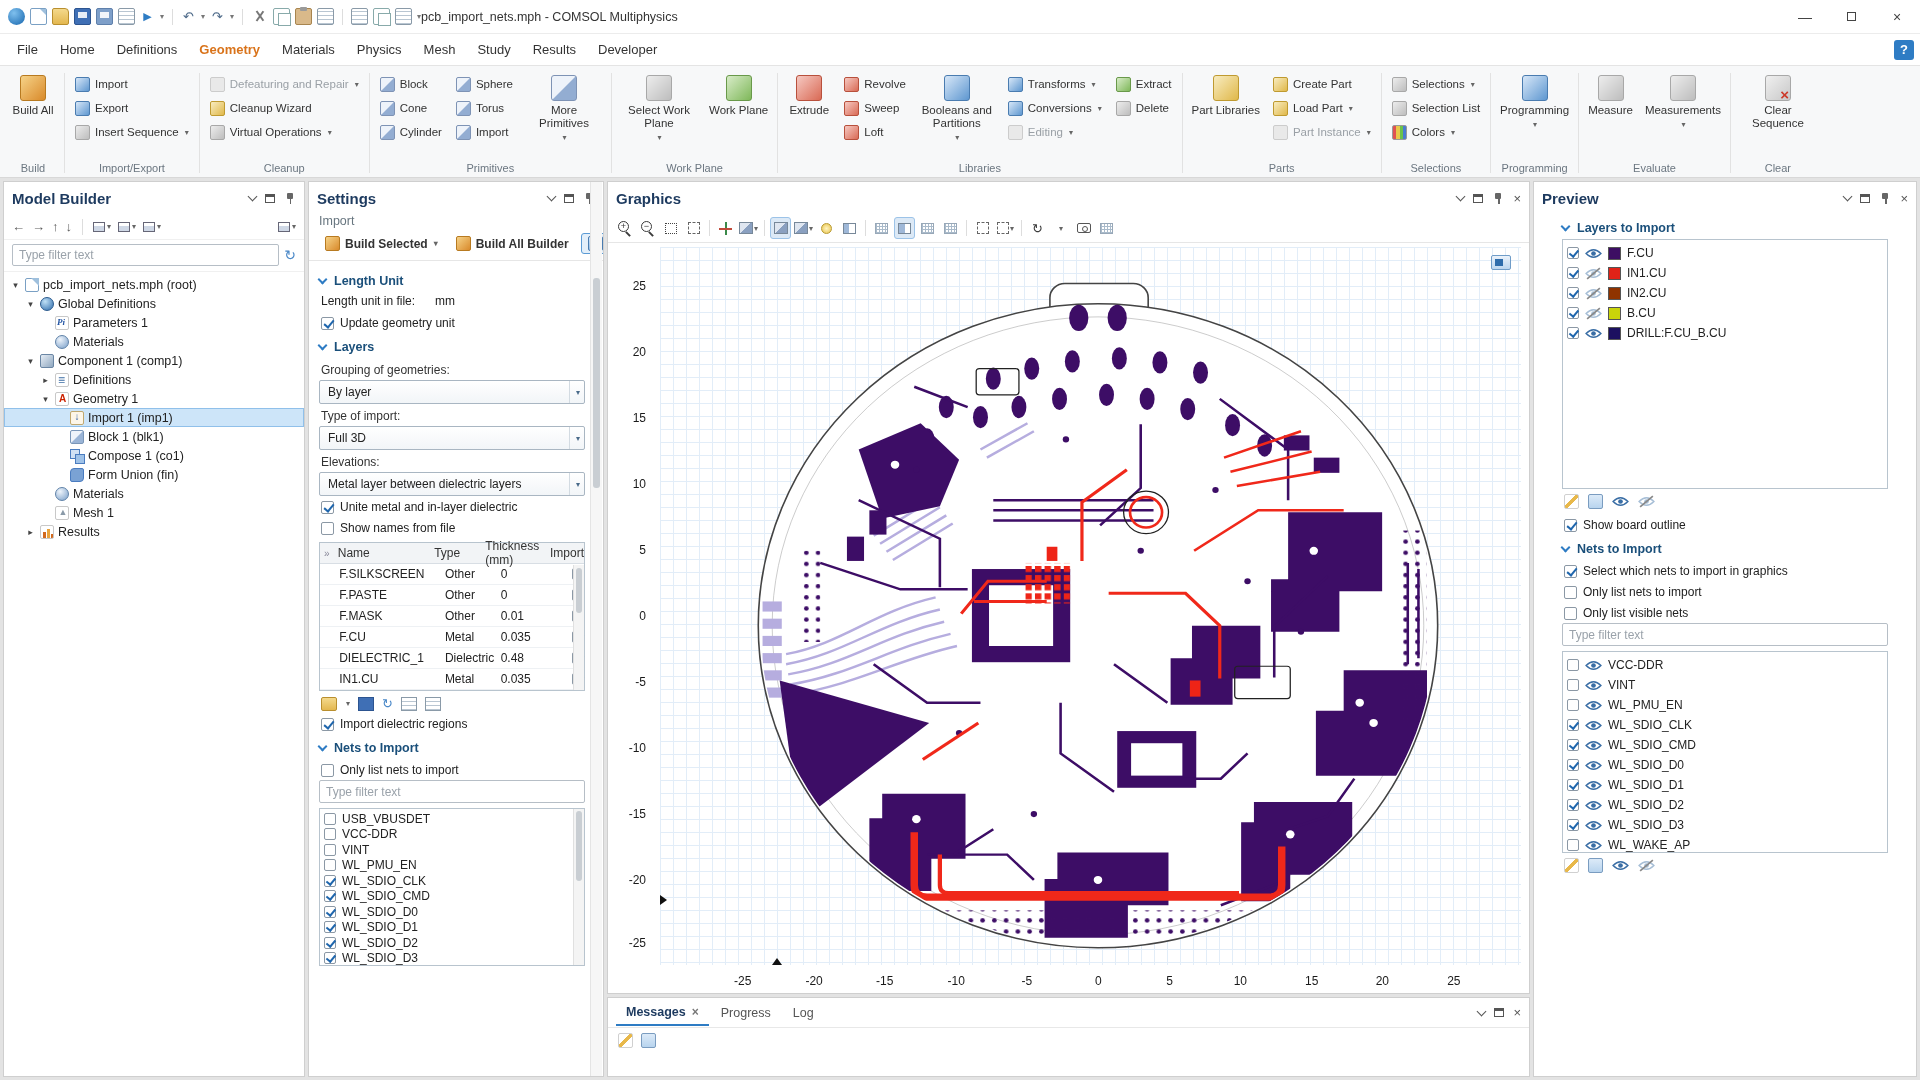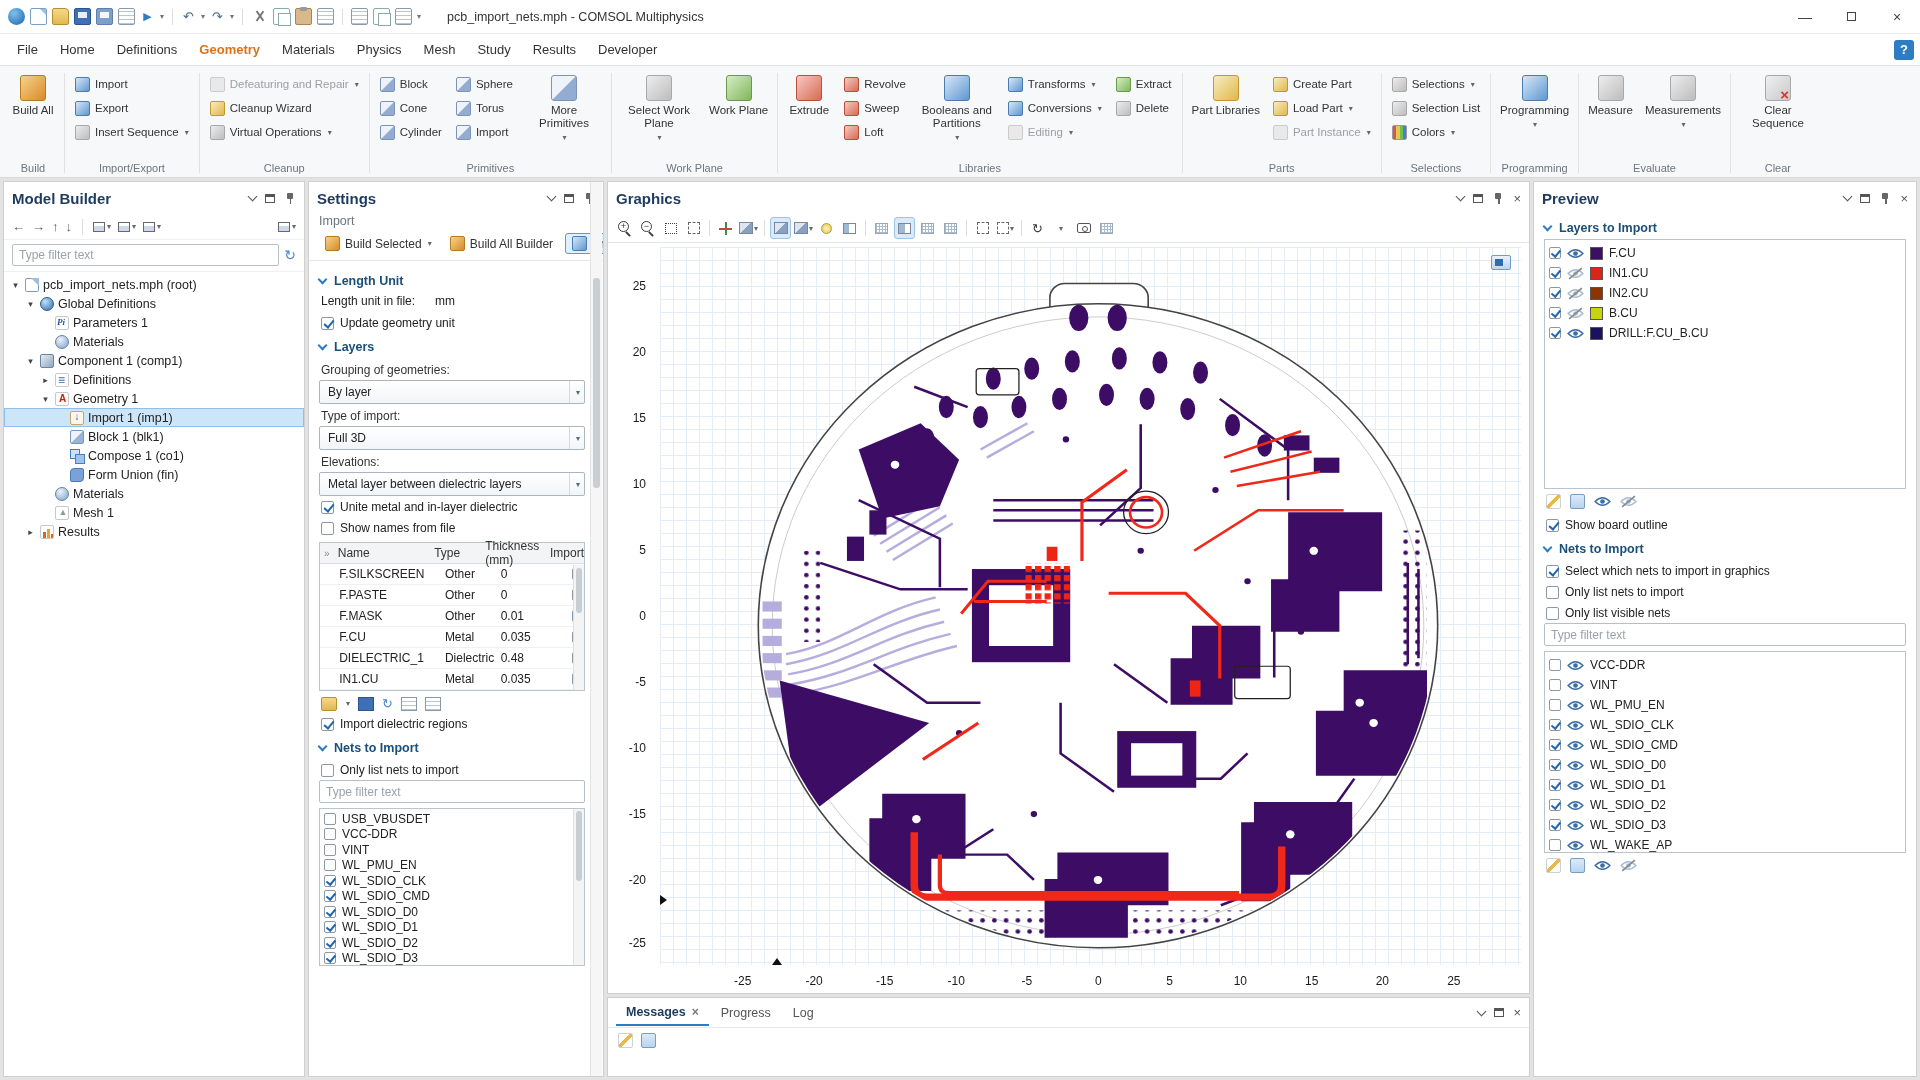--- a/index.html
+++ b/index.html
@@ -22,21 +22,21 @@
   .qi-txt { width:auto; min-width:15px; font-size:13px; color:#4f6b8a; text-align:center; line-height:17px; }
   .qi-play { color:#2e7cc4; font-size:11px; }
   .qi-cut::before, .qi-cut::after { content:""; position:absolute; left:8px; top:2px; width:1.6px; height:12px; background:#777; }
   .qi-cut::before { transform:rotate(35deg); } .qi-cut::after { transform:rotate(-35deg); }
   .qi-copy { border:1px solid #8aa; background:#fff; }
   .qi-copy::after { content:""; position:absolute; left:4px; top:4px; width:11px; height:11px; border:1px solid #8aa; background:#fff; }
   .qi-paste { background:#d9b98a; border:1px solid #a8854f; }
   .qi-paste::after { content:""; position:absolute; left:4px; top:-2px; width:7px; height:4px; background:#9a9a9a; border-radius:1px; }
   .qsep { width:1px; height:16px; background:#ddd; margin:0 3px; }
   .qcaret { font-size:8px; color:#777; }
-  .tb-title { margin-left:26px; font-size:12.5px; color:#333; white-space:nowrap; }
+  .tb-title { font-size:12.5px; color:#333; white-space:nowrap; }
   .winbtns { margin-left:auto; display:flex; height:100%; }
   .wb { width:46px; display:flex; align-items:center; justify-content:center; color:#444; font-size:14px; }
   .wb .sq { width:9px; height:9px; border:1.2px solid #444; display:inline-block; }
 
   
   .menubar { height:32px; background:#fff; border-bottom:1px solid #e4e4e4; display:flex; align-items:center; padding:0 6px; }
   .menu-item { padding:6px 11px; font-size:13px; color:#333; cursor:default; white-space:nowrap; }
   .menu-item.active { color:#d9731a; font-weight:700; }
   .help-btn { margin-left:auto; width:20px; height:20px; background:#2e7cc4; color:#fff; border-radius:3px; display:flex; align-items:center; justify-content:center; font-weight:700; font-size:13px; }
 
@@ -119,21 +119,21 @@
   .ticon[data-icon="compose"]::before { content:""; position:absolute; left:0; top:0; width:8px; height:8px; background:#cfe0f4; border:1px solid #4a7cc0; }
   .ticon[data-icon="compose"]::after { content:""; position:absolute; left:5px; top:5px; width:8px; height:8px; background:#9fc2e8; border:1px solid #4a7cc0; }
   .ticon[data-icon="union"] { background:#7aa2d4; border:1px solid #4a7cc0; border-radius:4px 2px 4px 2px; }
   .ticon[data-icon="mesh"] { background:#fff; border:1px solid #c8c8c8; }
   .ticon[data-icon="mesh"]::before { content:"▲"; position:absolute; left:2.5px; top:0.5px; color:#8a9aa8; font-size:9px; }
   .ticon[data-icon="results"] { background:#fff; border:1px solid #c8c8c8; background-image:linear-gradient(#d2691e,#d2691e),linear-gradient(#e8a33c,#e8a33c),linear-gradient(#d2691e,#d2691e); background-size:3px 6px,3px 9px,3px 4px; background-position:1.5px bottom,5.5px bottom,9.5px bottom; background-repeat:no-repeat; }
   .tree-label { overflow:hidden; text-overflow:ellipsis; }
 
   
   .set-sub { padding:0 10px 2px; font-size:12.5px; color:#67757f; }
-  .set-toolbar { display:flex; align-items:center; gap:6px; padding:3px 10px 6px; border-bottom:1px solid #e6e6e6; }
+  .set-toolbar { display:flex; align-items:center; gap:6px; padding:3px 10px 6px; border-bottom:1px solid #e6e6e6;font-weight:bold; }
   .sbtn { display:flex; align-items:center; gap:5px; padding:2px 6px; border-radius:3px; font-size:12px; color:#333; white-space:nowrap; }
   .sbtn.toggled { border:1px solid #5b9bd5; background:#e3effa; }
   .set-scroll { flex:1; overflow:hidden; padding:6px 18px 6px 10px; position:relative; }
   .sec-h { display:flex; align-items:center; gap:8px; padding:7px 0 4px; font-size:12.5px; font-weight:700; color:#1a4f7a; }
   .chev { width:7px; height:7px; border-right:2px solid #2e7cc4; border-bottom:2px solid #2e7cc4; transform:rotate(45deg); margin-top:-4px; flex:0 0 auto; }
   .inline-row { display:flex; gap:20px; padding:2px 0 4px 2px; }
   .cbrow { display:flex; align-items:center; gap:6px; padding:4px 0 3px 2px; }
   .cb { width:13px; height:13px; border:1px solid #8b98a5; border-radius:2px; background:#fff; position:relative; flex:0 0 auto; display:inline-block; }
   .cb.on::after { content:""; position:absolute; left:3.5px; top:0.5px; width:4px; height:8px; border:solid #1f66ad; border-width:0 2px 2px 0; transform:rotate(40deg); }
   .field-label { padding:5px 0 3px 2px; color:#333; }
@@ -203,21 +203,21 @@
   
   .mtabs { display:flex; align-items:center; height:30px; padding:0 8px; gap:2px; border-bottom:1px solid #e8e8e8; }
   .mtab { display:flex; align-items:center; gap:6px; padding:5px 10px; font-size:12.5px; color:#555; }
   .mtab.active { color:#1d3a5f; border-bottom:2px solid #2e7cc4; font-weight:600; }
   .tclose { font-size:12px; color:#777; }
   .mtoolbar { display:flex; align-items:center; gap:8px; padding:5px 10px; }
   .mi-pen { width:15px; height:15px; background:linear-gradient(135deg,transparent 40%,#e8b84a 40% 60%,transparent 60%); border:1px solid #d0d0d0; border-radius:2px; }
   .mi-copy { width:15px; height:15px; border:1px solid #7a9cc0; background:linear-gradient(#dceaf8,#b8d4ee); border-radius:2px; }
 
   
-  .pv-body { flex:1; overflow:hidden; padding:0 10px; }
+  .pv-body { flex:1; overflow:hidden; padding:0 28px; }
   .pv-listbox { border:1px solid #b8c4ce; padding:3px 4px; overflow:hidden; }
   .pv-listbox.layers { height:250px; }
   .pv-listbox.nets { height:202px; }
   .pv-row { display:flex; align-items:center; gap:6px; height:20px; white-space:nowrap; }
   .swatch { width:13px; height:13px; border:1px solid #555; flex:0 0 auto; }
   .eye { width:17px; height:13px; flex:0 0 auto; display:inline-flex; }
   .eye svg { width:100%; height:100%; }
   .eye .sl { display:none; }
   .eye.off .sl { display:inline; }
   .eye.off .eb { opacity:0.45; }

